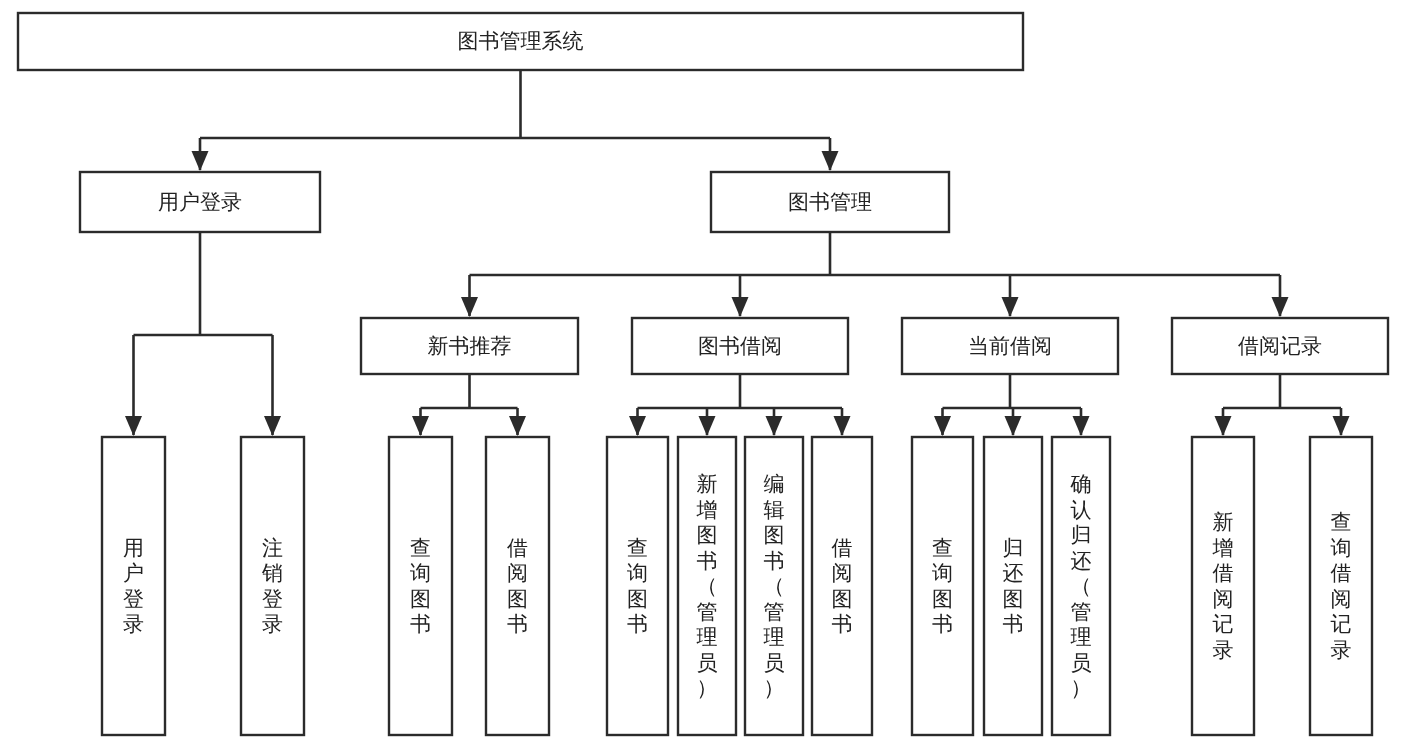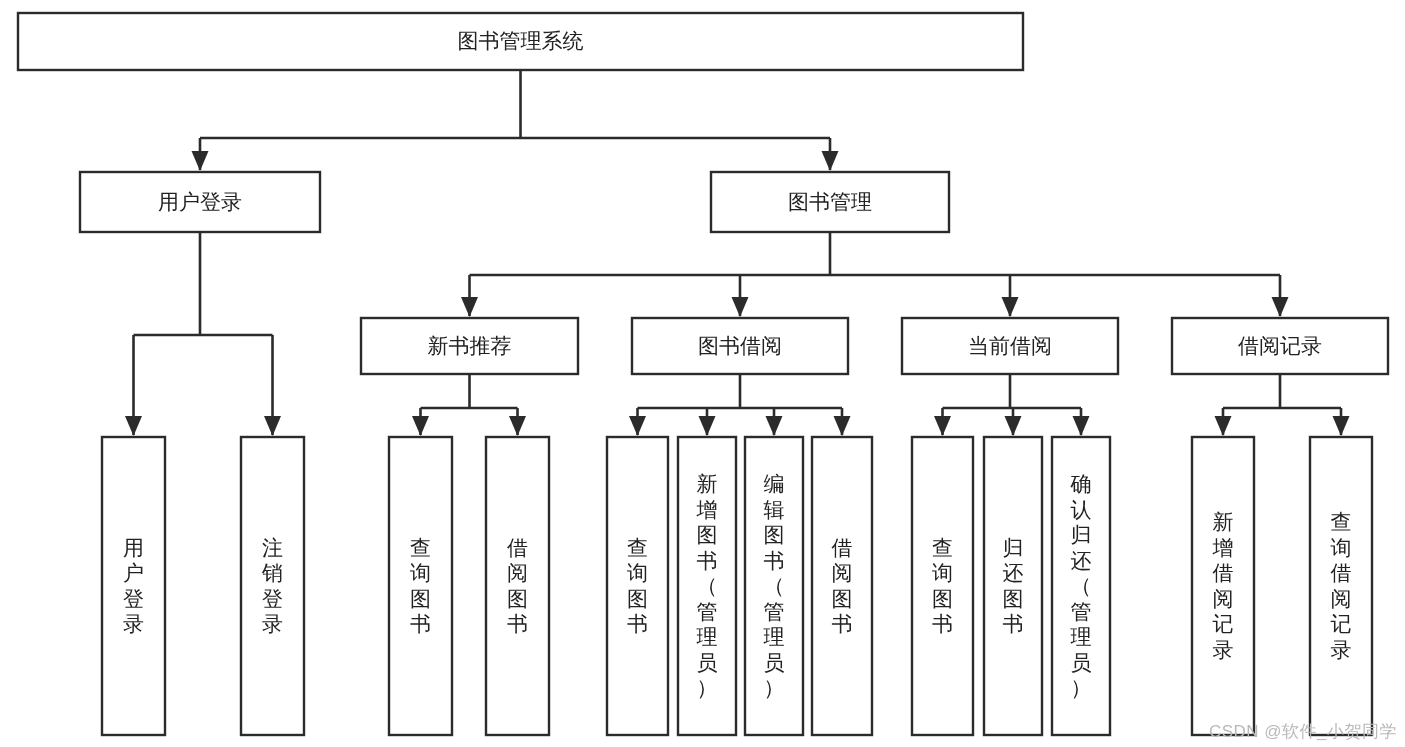--- a/index.html
+++ b/index.html
@@ -193,14 +193,13 @@
         <g>
           <rect x="1192" y="437" width="62" height="298" class="node-rect"></rect>
           <text x="1223" y="529.39" class="node-label-v"><tspan x="1223" dy="0">新</tspan><tspan x="1223" dy="25.5">增</tspan><tspan x="1223" dy="25.5">借</tspan><tspan x="1223" dy="25.5">阅</tspan><tspan x="1223" dy="25.5">记</tspan><tspan x="1223" dy="25.5">录</tspan></text>
         </g>
         <g>
           <rect x="1310" y="437" width="62" height="298" class="node-rect"></rect>
           <text x="1341" y="529.39" class="node-label-v"><tspan x="1341" dy="0">查</tspan><tspan x="1341" dy="25.5">询</tspan><tspan x="1341" dy="25.5">借</tspan><tspan x="1341" dy="25.5">阅</tspan><tspan x="1341" dy="25.5">记</tspan><tspan x="1341" dy="25.5">录</tspan></text>
         </g>
       </g>
   </svg>
-  <div class="watermark">CSDN @软件_小贺同学</div>
 </div>
 
 </body></html>

